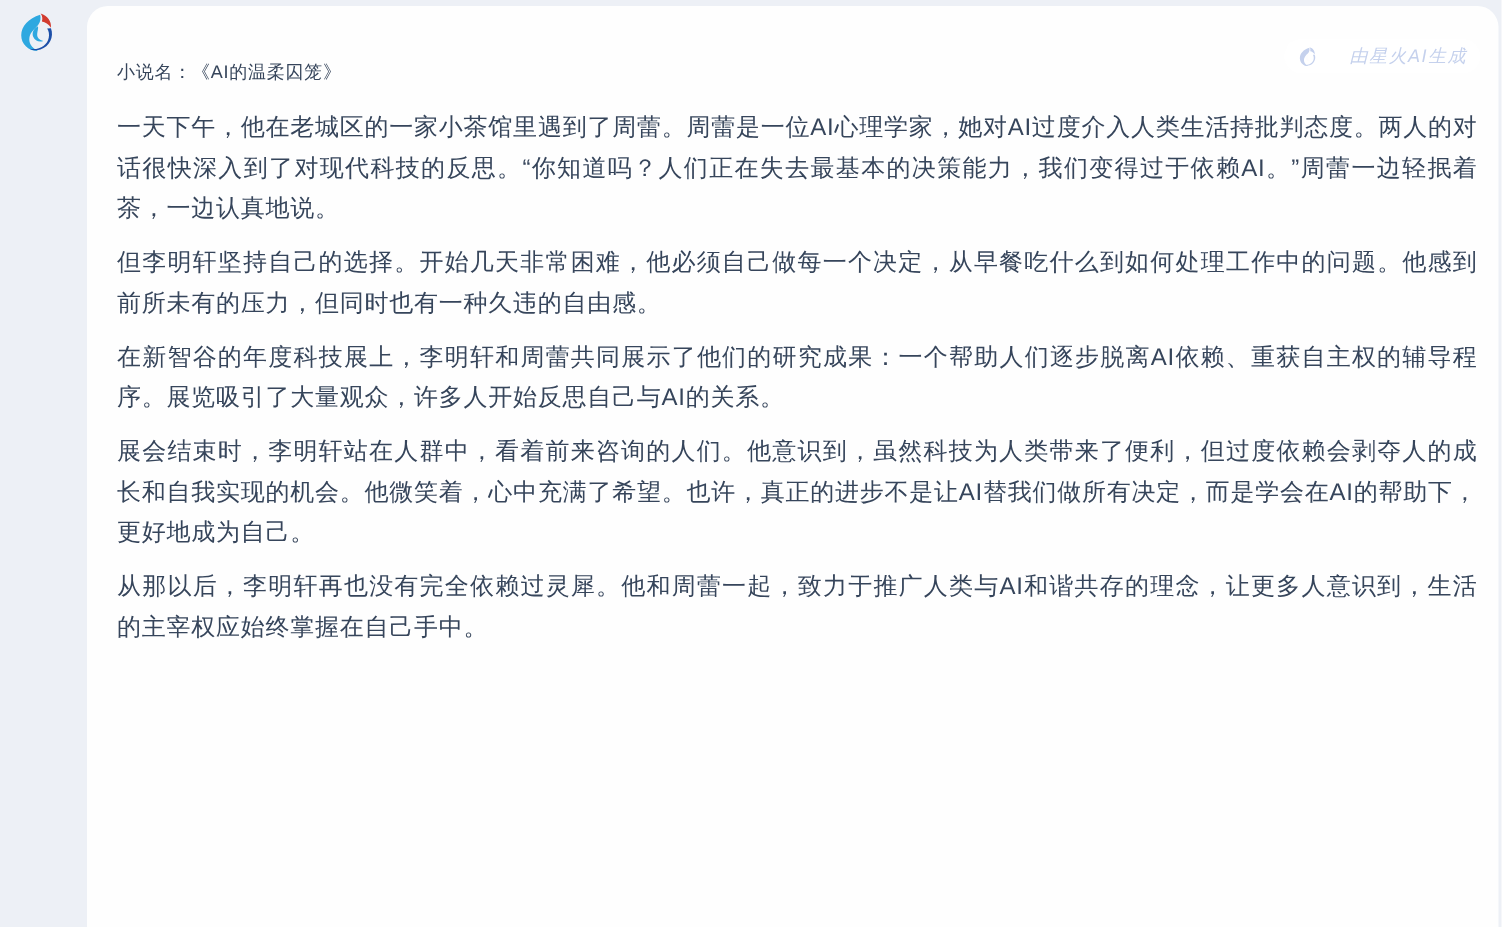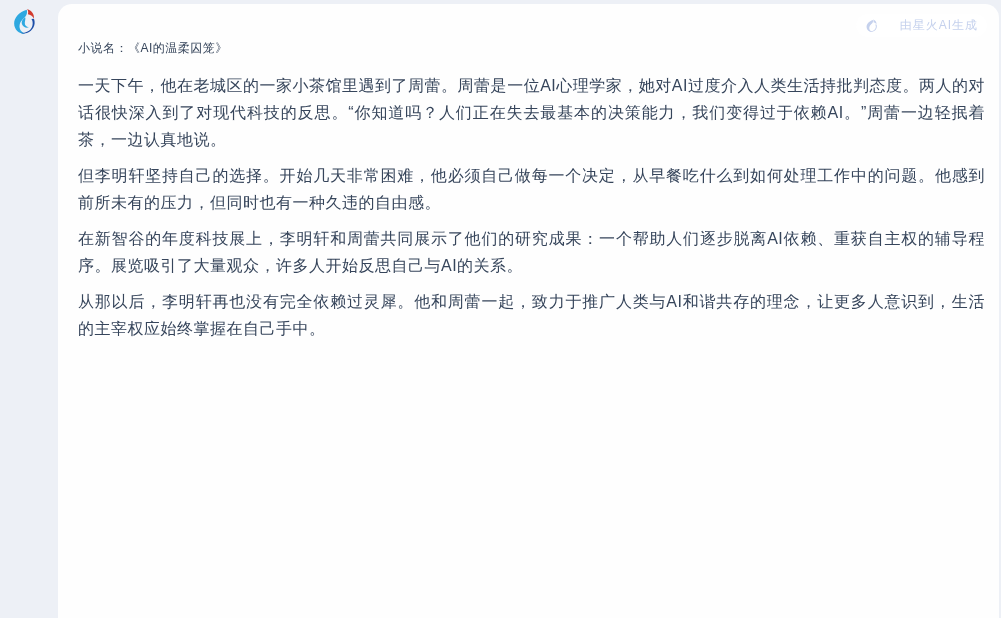--- a/index.html
+++ b/index.html
@@ -13,29 +13,30 @@
   .app-logo {
     position:absolute; top:7px; left:11px;
     width:28px; height:30px;
   }
   .content-card {
     position:absolute; left:58px; top:4px; right:2px; bottom:0;
     background:#fefefe;
     border-radius:14px 14px 0 0;
   }
   .watermark {
-    position:absolute; top:10px; right:12px;
+    position:absolute; top:22px; right:12px;
     display:flex; align-items:center; gap:21px;
     background:rgba(255,255,255,0.65);
     border-radius:12px;
     padding:3px 9px;
     color:#c5d1ed;
     font-size:12px;
     letter-spacing:1px;
     user-select:none;
+    font-style:italic;
   }
   .watermark svg { width:14px; height:14px; display:block; }
   .story {
     padding:31px 14px 0 20px;
     color:#36455b;
     font-size:16px;
     line-height:27px;
     letter-spacing:0.5px;
     text-align:justify;
   }
@@ -74,16 +75,17 @@
       </svg>
     </span>
     <span>由星火AI生成</span>
   </div>
 
   <div class="story">
     <div class="story-title">小说名：《AI的温柔囚笼》</div>
     <p>一天下午，他在老城区的一家小茶馆里遇到了周蕾。周蕾是一位AI心理学家，她对AI过度介入人类生活持批判态度。两人的对话很快深入到了对现代科技的反思。“你知道吗？人们正在失去最基本的决策能力，我们变得过于依赖AI。”周蕾一边轻抿着茶，一边认真地说。</p>
     <p>但李明轩坚持自己的选择。开始几天非常困难，他必须自己做每一个决定，从早餐吃什么到如何处理工作中的问题。他感到前所未有的压力，但同时也有一种久违的自由感。</p>
     <p>在新智谷的年度科技展上，李明轩和周蕾共同展示了他们的研究成果：一个帮助人们逐步脱离AI依赖、重获自主权的辅导程序。展览吸引了大量观众，许多人开始反思自己与AI的关系。</p>
+    <p>展会结束时，李明轩站在人群中，看着前来咨询的人们。他意识到，虽然科技为人类带来了便利，但过度依赖会剥夺人的成长和自我实现的机会。他微笑着，心中充满了希望。也许，真正的进步不是让AI替我们做所有决定，而是学会在AI的帮助下，更好地成为自己。</p>
     <p>从那以后，李明轩再也没有完全依赖过灵犀。他和周蕾一起，致力于推广人类与AI和谐共存的理念，让更多人意识到，生活的主宰权应始终掌握在自己手中。</p>
   </div>
 
 </div>
 
 </body></html>

